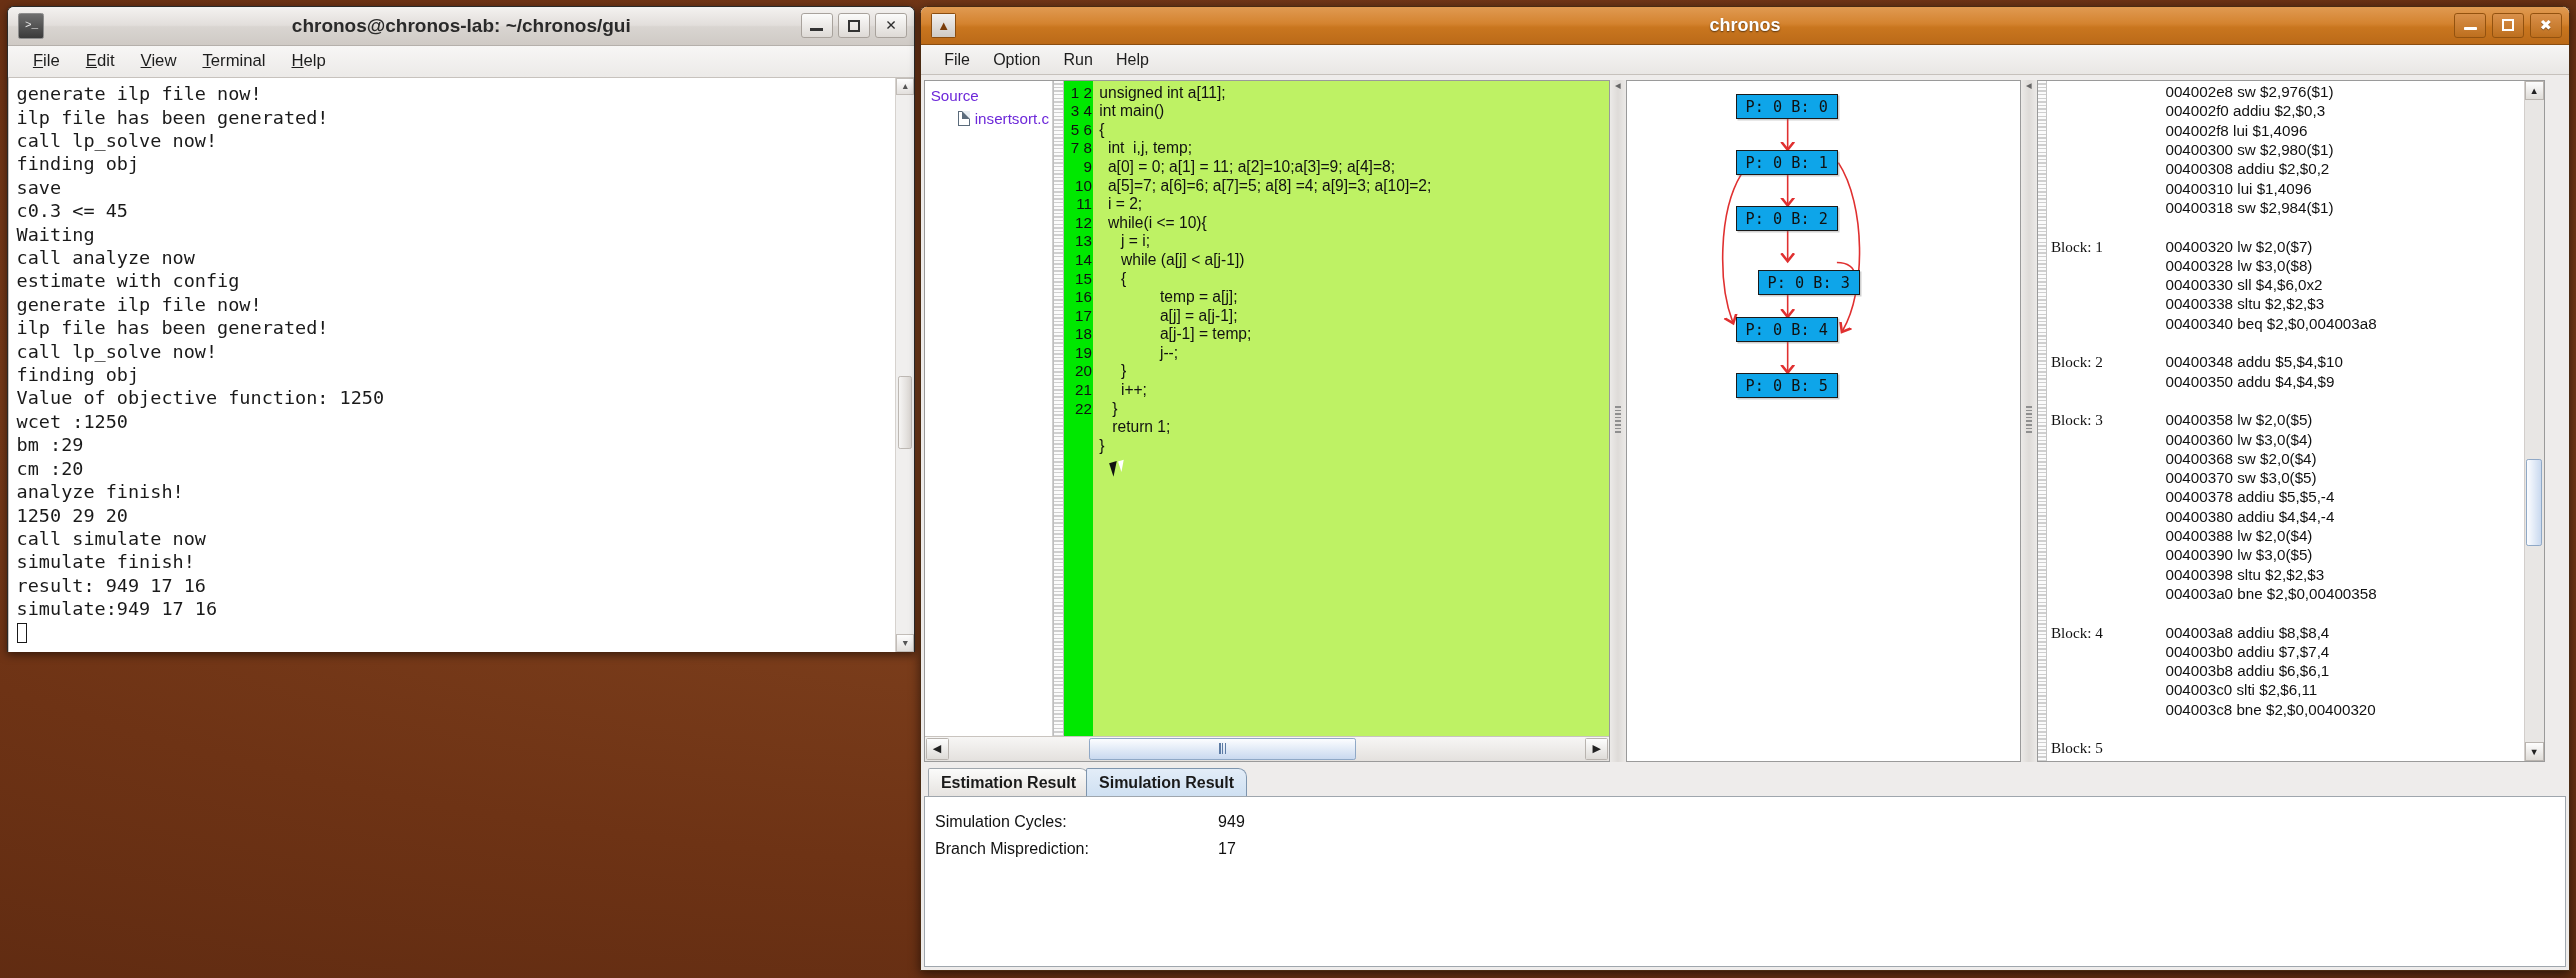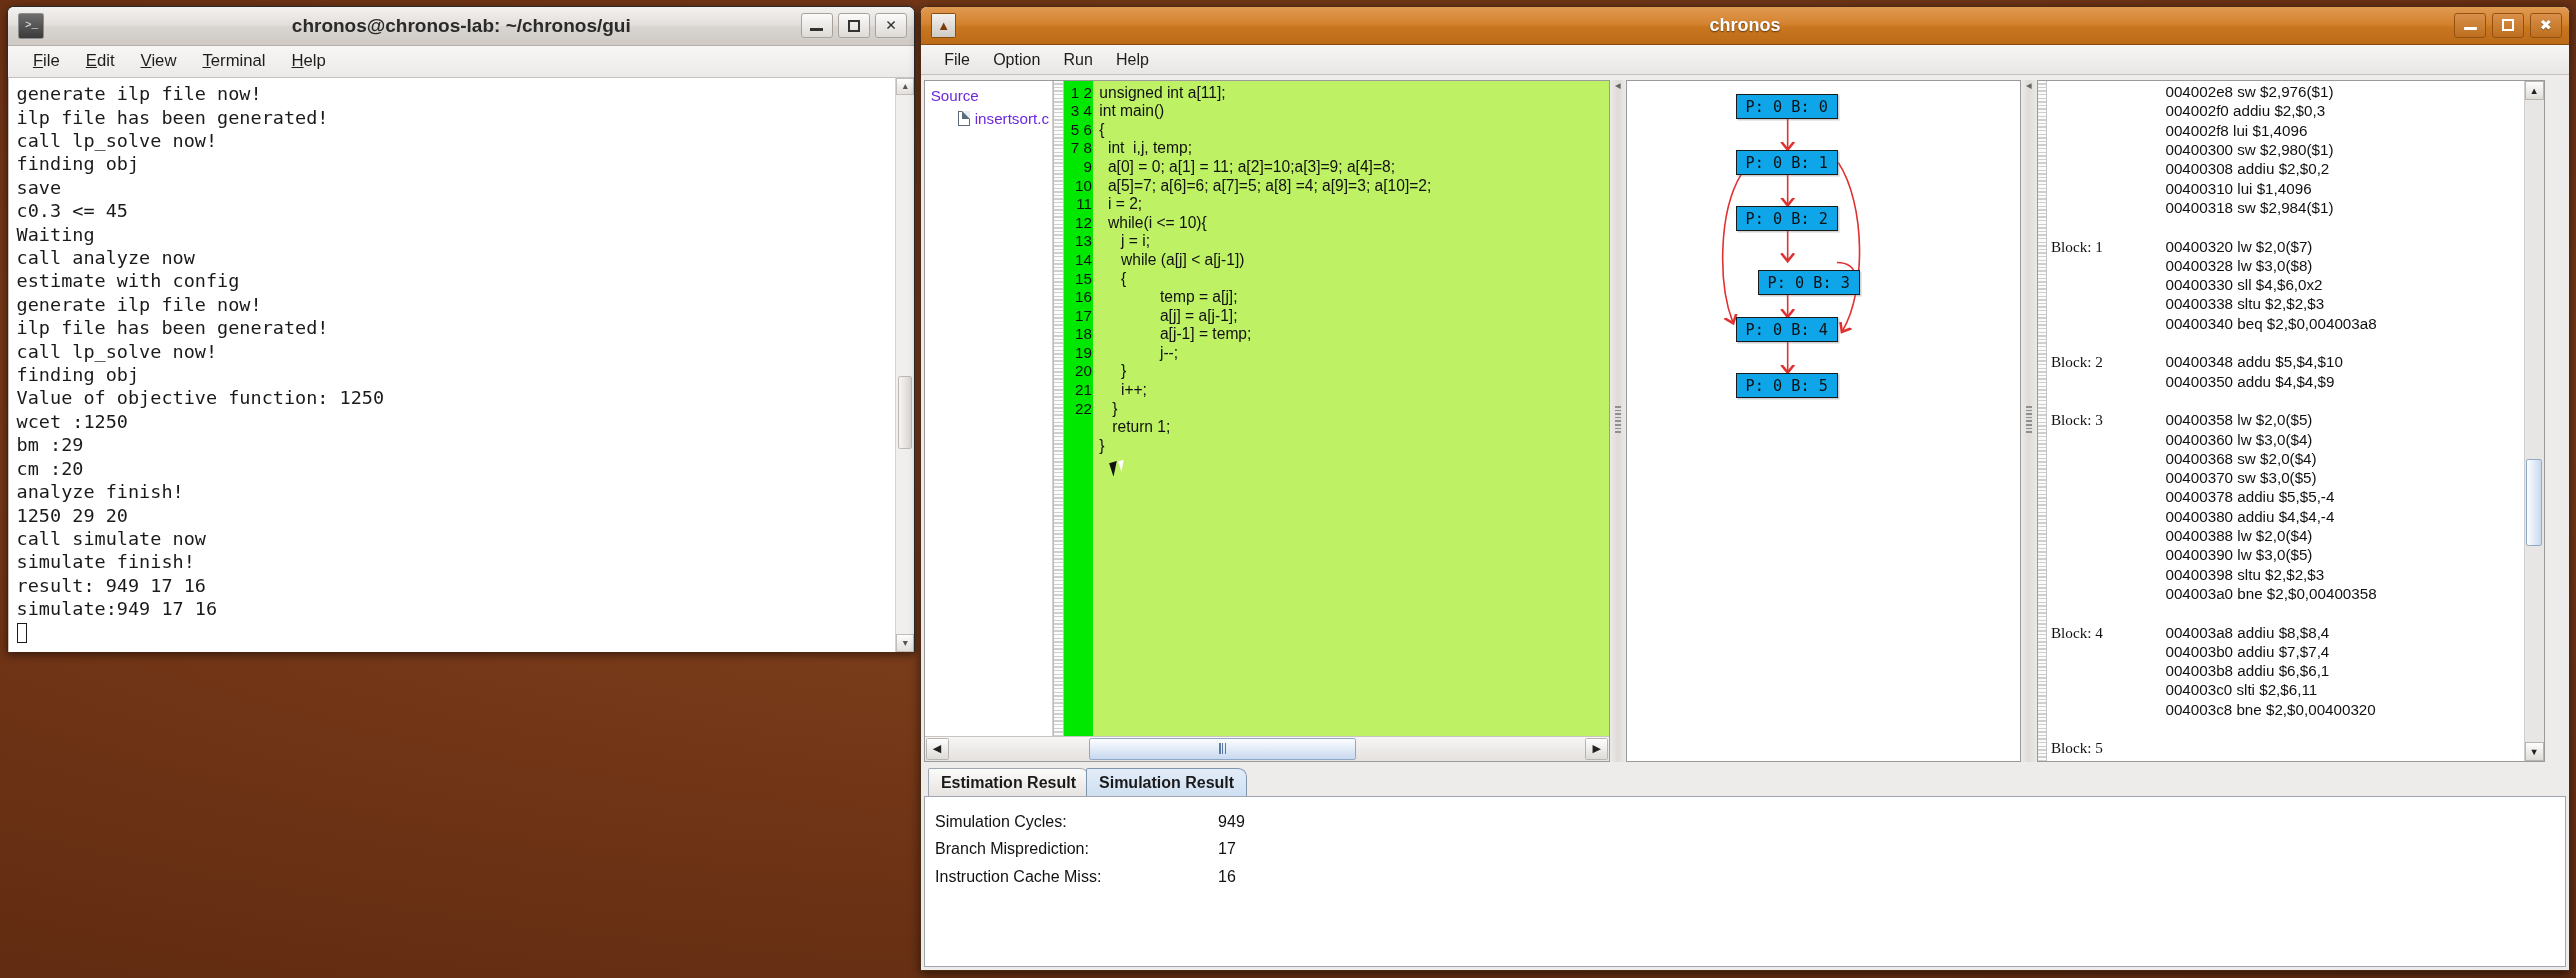--- a/index.html
+++ b/index.html
@@ -691,22 +691,18 @@
       </div>
       <div id="results-panel">
         <div class="result-row">
           <span class="result-label">Simulation Cycles:</span>
           <span class="result-value">949</span>
         </div>
         <div class="result-row">
           <span class="result-label">Branch Misprediction:</span>
           <span class="result-value">17</span>
         </div>
-        <div class="result-row">
-          <span class="result-label">Instruction Cache Miss:</span>
-          <span class="result-value">16</span>
-        </div>
       </div>
     </div>
 
   </div>
 </div>
 
 
 </body></html>

